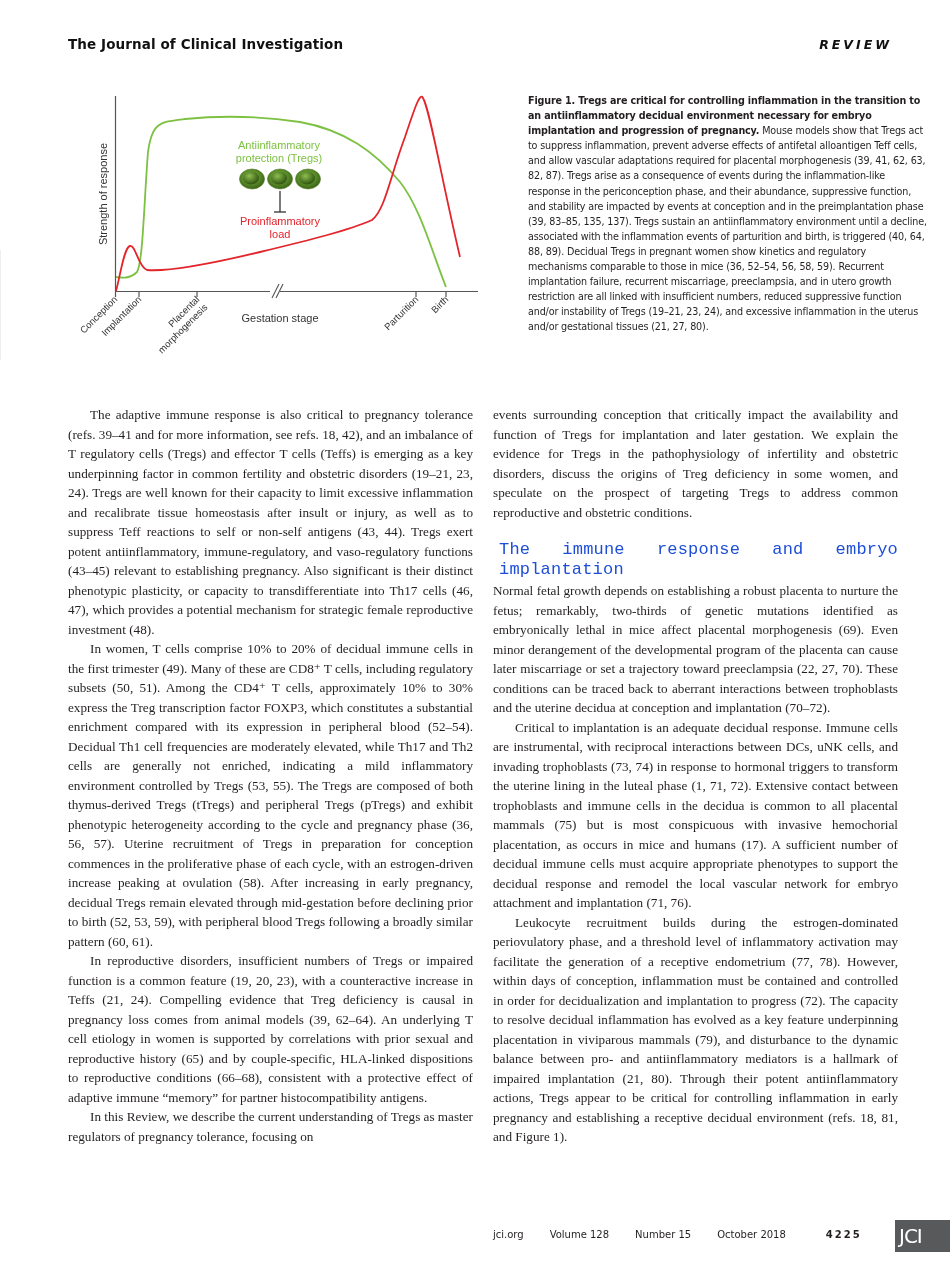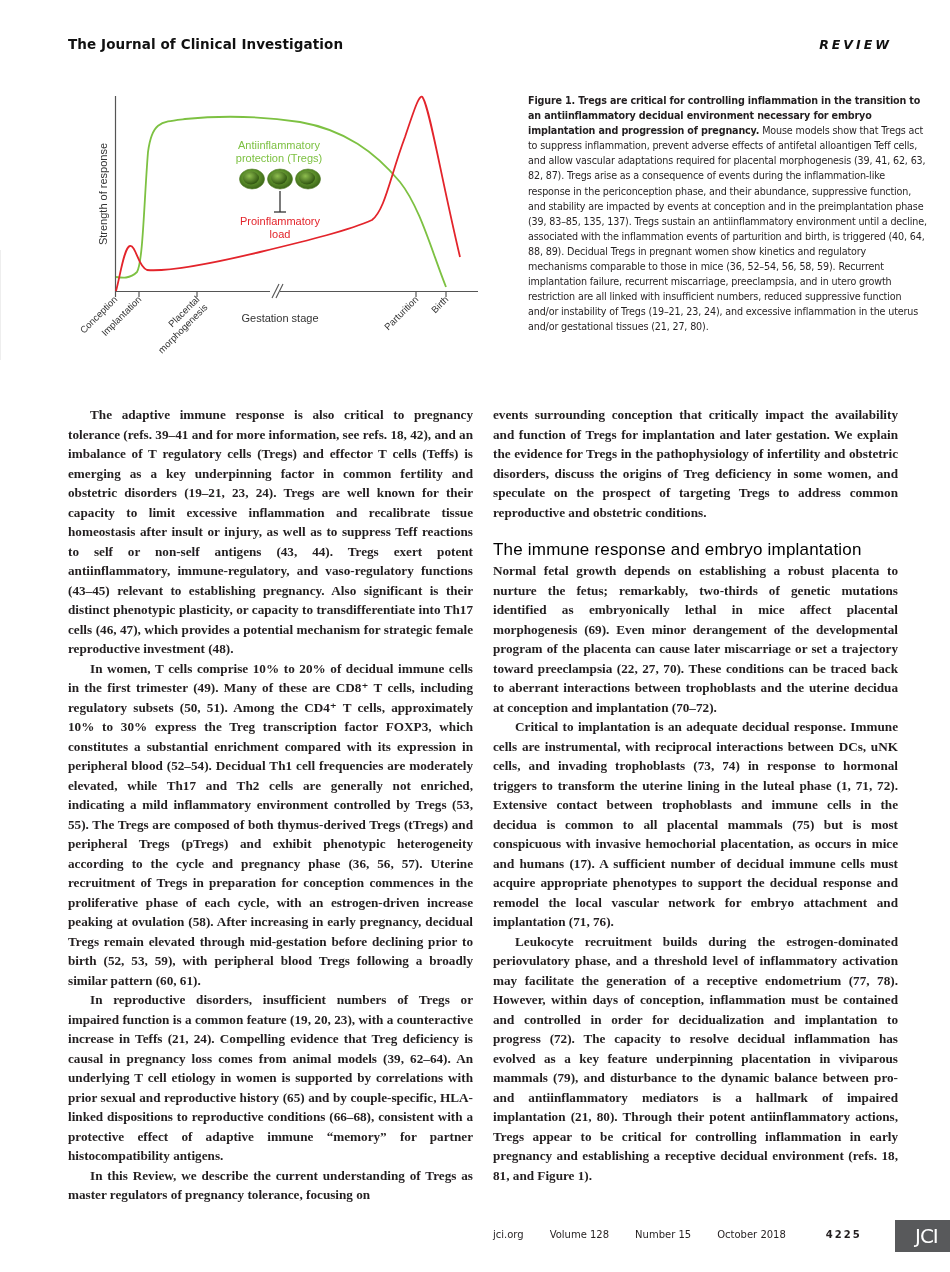--- a/index.html
+++ b/index.html
@@ -6,27 +6,27 @@
   body{width:950px;height:1272px;position:relative;overflow:hidden;color:#231f20;}
   .hdr-journal{position:absolute;left:68px;top:36px;font-family:"DejaVu Sans",sans-serif;font-weight:bold;font-size:13.5px;letter-spacing:0.1px;color:#111;}
   .hdr-type{position:absolute;right:58px;top:37px;font-family:"DejaVu Sans",sans-serif;font-weight:bold;font-size:12.5px;letter-spacing:3px;color:#111;font-style:italic;}
   .figure{position:absolute;left:60px;top:82px;width:420px;height:300px;}
   .figure svg{position:absolute;left:0;top:0;}
   .caption{position:absolute;left:493px;top:93px;width:400px;font-family:"DejaVu Sans",sans-serif;font-size:9.6px;line-height:15.1px;color:#231f20;letter-spacing:-0.15px;margin-left:35px;}
   .caption b{font-weight:bold;}
   .col{position:absolute;top:405px;width:405px;font-family:"Liberation Serif","DejaVu Serif",serif;font-size:13.2px;line-height:19.5px;text-align:justify;color:#231f20;}
   .col.left{left:68px;}
   .col.right{left:493px;}
-  .col p{margin:0;text-indent:22px;hyphens:auto;font-weight:bold;}
+  .col p{margin:0;text-indent:22px;hyphens:auto;}
   .col p.noindent{text-indent:0;}
-  .col h2{font-family:Liberation Sans, sans-serif;font-weight:normal;font-size:17px;margin:18px 0 1px 0;line-height:20px;letter-spacing:0.2px;color:#000000;}
+  .col h2{font-family:Liberation Mono, monospace;font-weight:normal;font-size:17px;margin:18px 0 1px 6px;line-height:20px;letter-spacing:0.2px;color:#1d4ed8;}
   .footer{position:absolute;top:1229px;left:493px;font-family:"DejaVu Sans",sans-serif;font-size:10px;color:#231f20;display:flex;align-items:center;}
   .footer span{margin-right:26px;}
   .footer .pg{font-weight:bold;letter-spacing:2px;margin-left:14px;margin-right:10px;}
-  .jci-logo{position:absolute;left:895px;top:1220px;width:55px;height:32px;background:#58595b;color:#fff;font-family:"DejaVu Sans",sans-serif;font-size:20px;line-height:32px;text-align:left;padding-left:20px;box-sizing:border-box;letter-spacing:-1px;}
+  .jci-logo{position:absolute;left:895px;top:1220px;width:55px;height:32px;background:#58595b;color:#fff;font-family:"DejaVu Sans",sans-serif;font-size:20px;line-height:32px;text-align:left;padding-left:4px;box-sizing:border-box;letter-spacing:-1px;}
   .edge-line{position:absolute;left:0;top:250px;width:1px;height:110px;background:#eee;}
 </style>
 </head>
 <body>
 
 <div class="edge-line"></div>
 
 <div class="hdr-journal">The Journal of Clinical Investigation</div>
 <div class="hdr-type">REVIEW</div>
 

